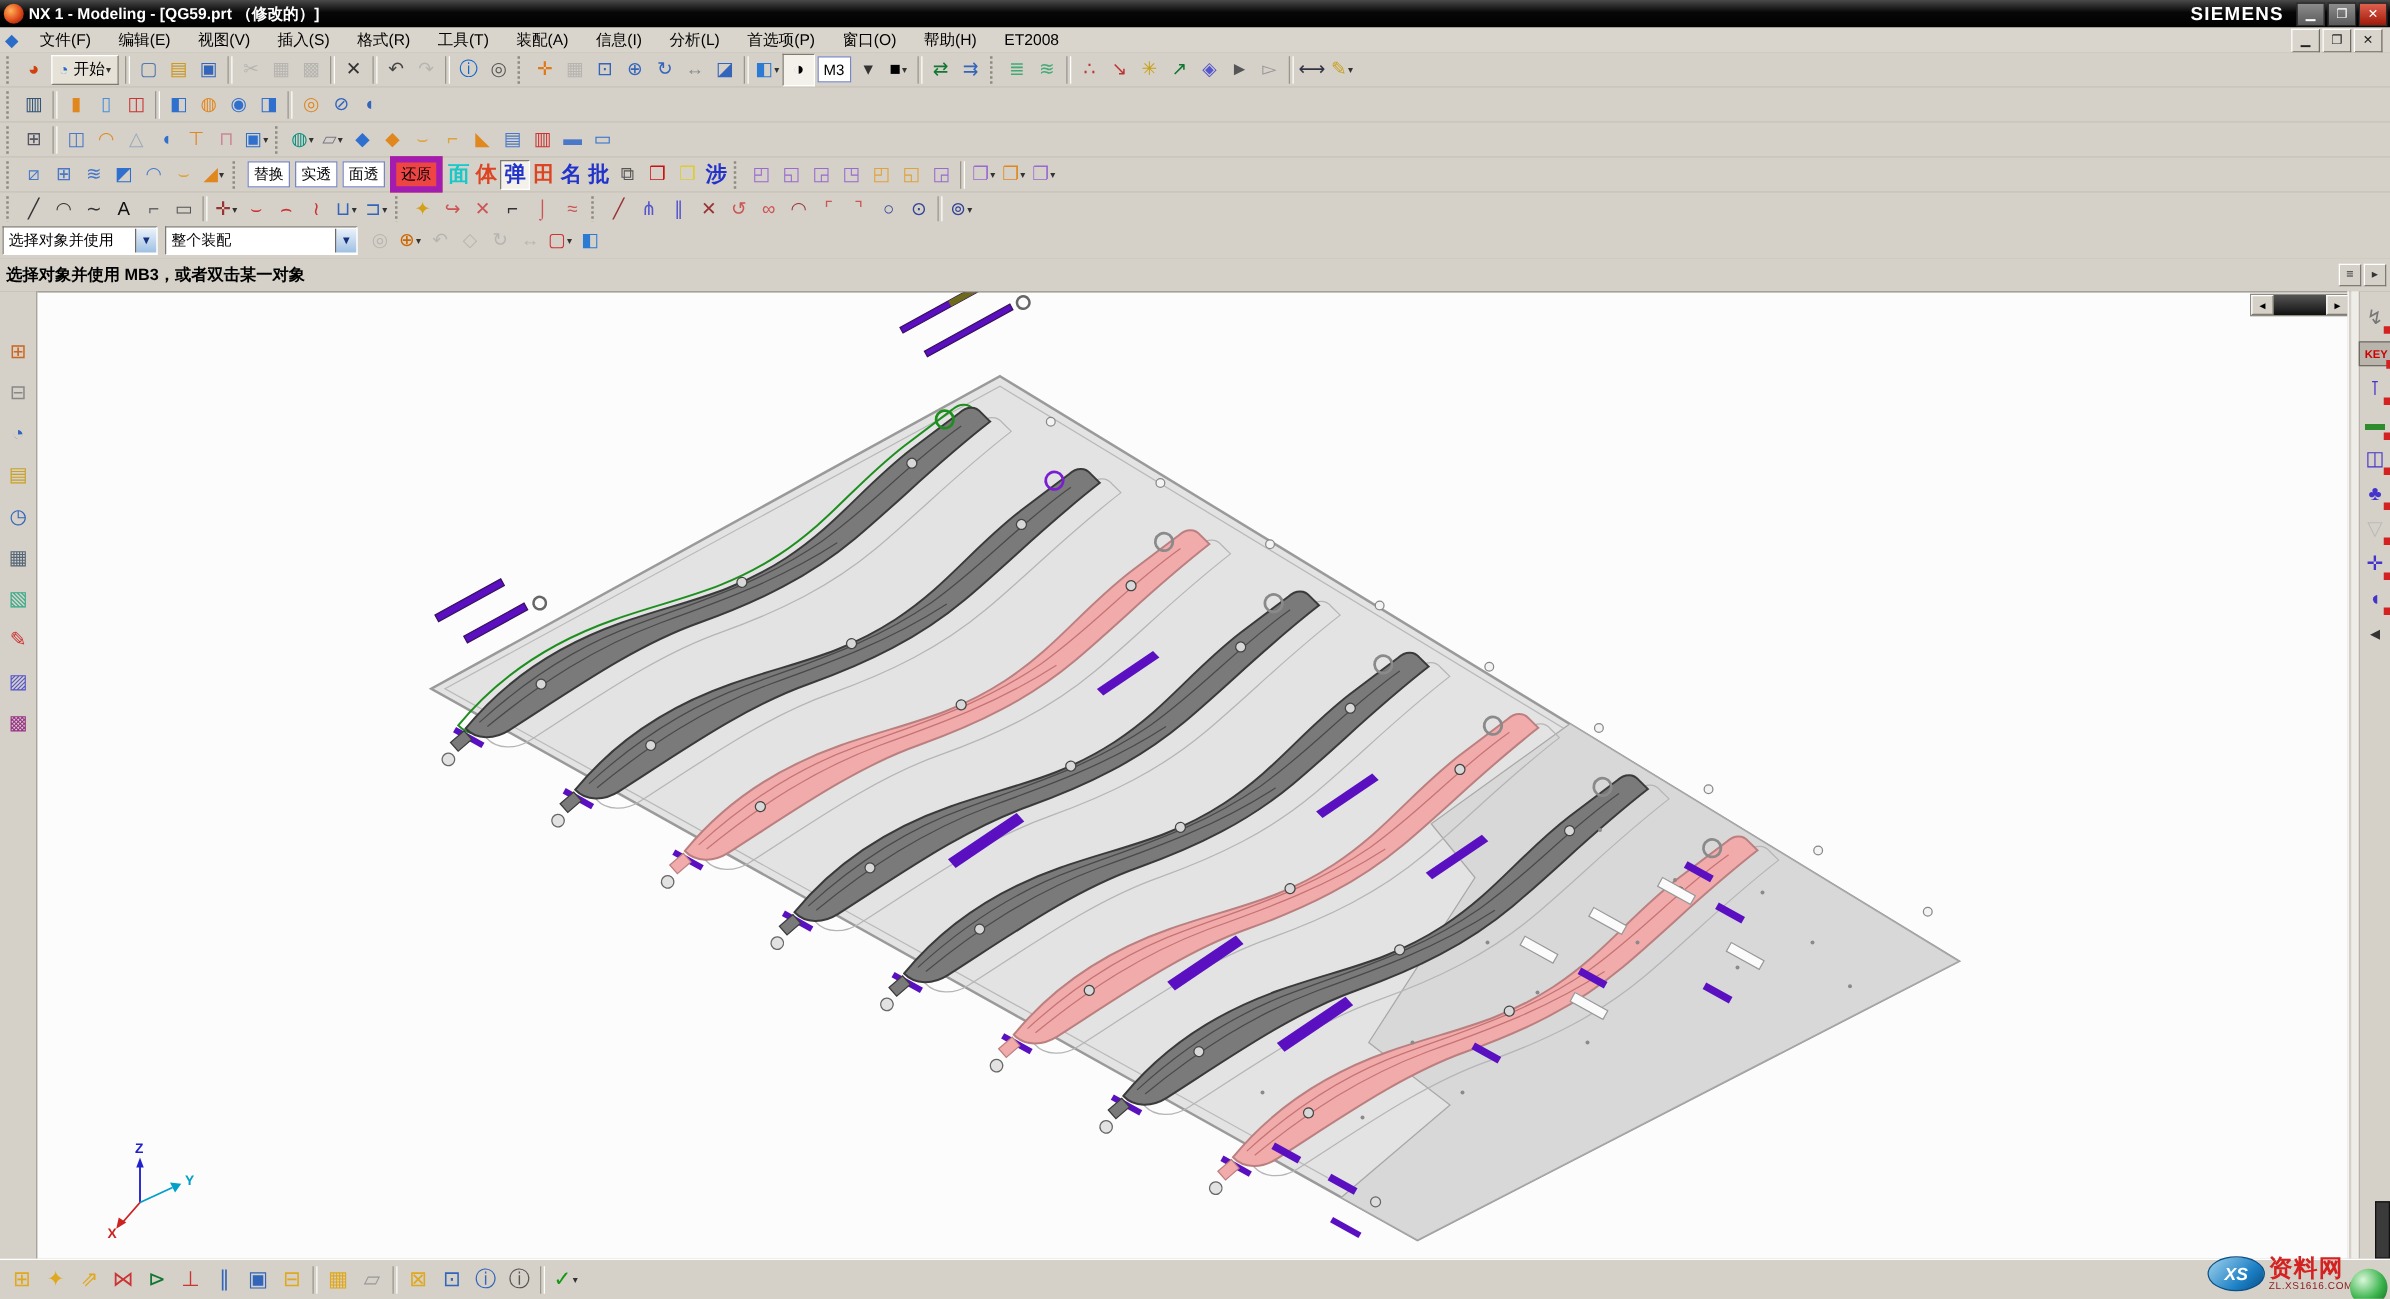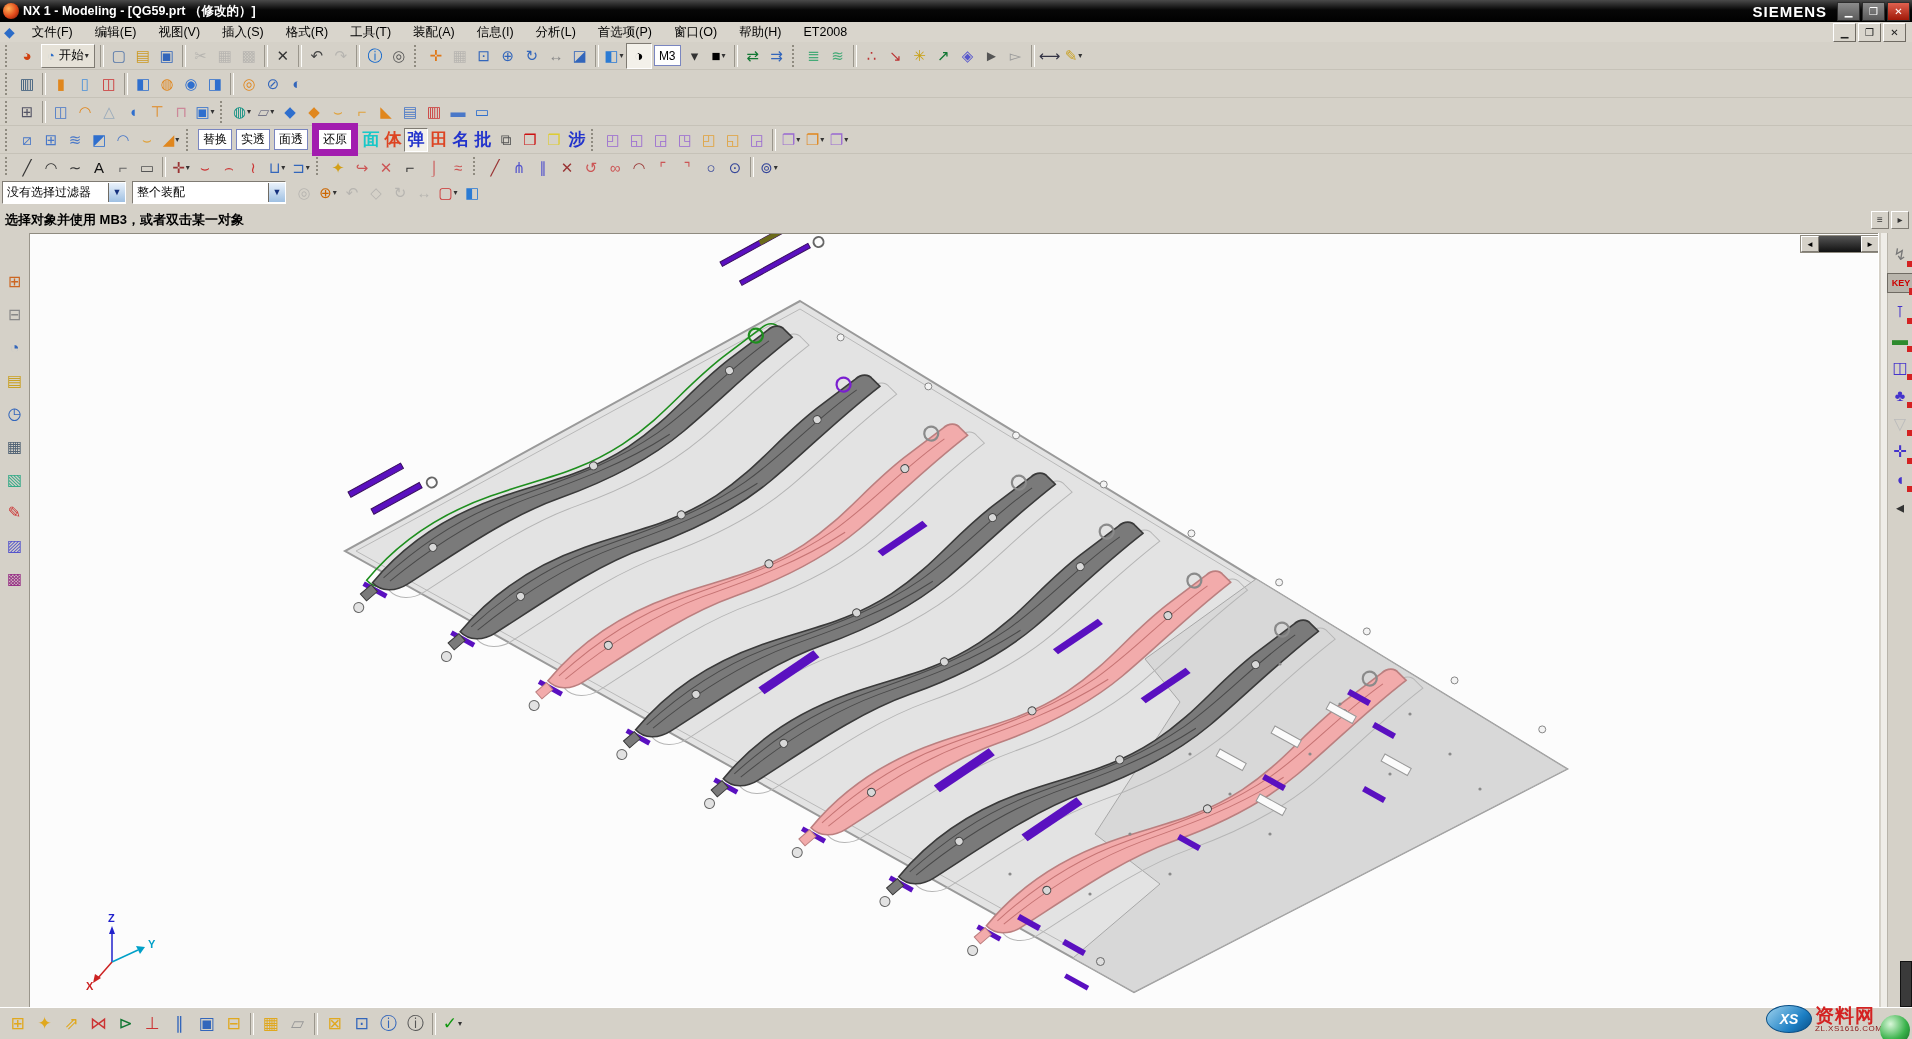--- a/index.html
+++ b/index.html
@@ -31,21 +31,21 @@
   .tbi.dis{opacity:.5;filter:grayscale(60%);}
   .tbi .caret,.startbtn .caret{font-size:8px;color:#333;margin-left:1px;}
   .tbi.pressed,.chbtn.pressed{background:#f3f1ea;border:1px solid;border-color:#7f7b73 #fff #fff #7f7b73;}
   .sep{width:2px;height:22px;border-left:1px solid #9a968c;border-right:1px solid #fdfdfb;margin:0 3px;flex:0 0 auto;}
   .grip{width:5px;height:22px;border-left:2px dotted #8f8b80;margin:0 3px;flex:0 0 auto;}
   .startbtn{display:flex;align-items:center;height:22px;padding:0 5px;margin:0 2px;background:#e6e2d8;
     border:1px solid;border-color:#fff #7f7b73 #7f7b73 #fff;font-size:12.5px;flex:0 0 auto;}
   .startbtn .glyph{margin-right:4px;font-size:13px;}
   .tbtn{height:19px;padding:0 4px;margin:0 2px;display:flex;align-items:center;background:#fff;
     border:1px solid #7a86c0;font-size:12px;color:#000;flex:0 0 auto;}
-  .tbtn.pressed{border:7px solid #a21caf;background:#ffffff;}
+  .tbtn.pressed{border:5px solid #a21caf;background:#ef4444;}
   .chbtn{width:22px;height:22px;display:flex;align-items:center;justify-content:center;
     font-size:17px;font-weight:bold;flex:0 0 auto;}
   
   .filterbar{position:absolute;top:177px;left:0;width:1912px;height:30px;background:#d5d1c8;
     display:flex;align-items:center;border-bottom:1px solid #b8b4aa;padding-left:2px;}
   .nxselect{display:flex;align-items:center;height:21px;background:#fff;margin-right:6px;
     border:1px solid;border-color:#7f7b73 #fff #fff #7f7b73;flex:0 0 auto;}
   .nxselect .val{font-size:12px;padding:0 4px;white-space:nowrap;}
   .nxselect .dropbtn{width:16px;height:19px;background:linear-gradient(#eaf2fb,#9fc0e2);
     border-left:1px solid #6f6b63;color:#15317e;font-size:9px;display:flex;align-items:center;justify-content:center;}
@@ -545,21 +545,21 @@
       <div class="sep"></div>
       <div class="tbi">
         <span class="g" style="color: rgb(51, 68, 153);">⊚</span>
         <span class="caret">▾</span>
       </div>
     </div>
 </div>
 
 <div class="filterbar">
   <div class="nxselect" style="width:122px">
-    <span class="val" style="flex:1">没有选择过滤器</span>
+    <span class="val" style="flex:1">选择对象并使用</span>
     <span class="dropbtn">▼</span>
   </div>
   <div class="nxselect" style="width:152px">
     <span class="val" style="flex:1">整个装配</span>
     <span class="dropbtn">▼</span>
   </div>
   <div style="display:flex;align-items:center">
       <div class="tbi dis">
         <span class="g" style="color: rgb(153, 153, 153);">◎</span>
       </div>

